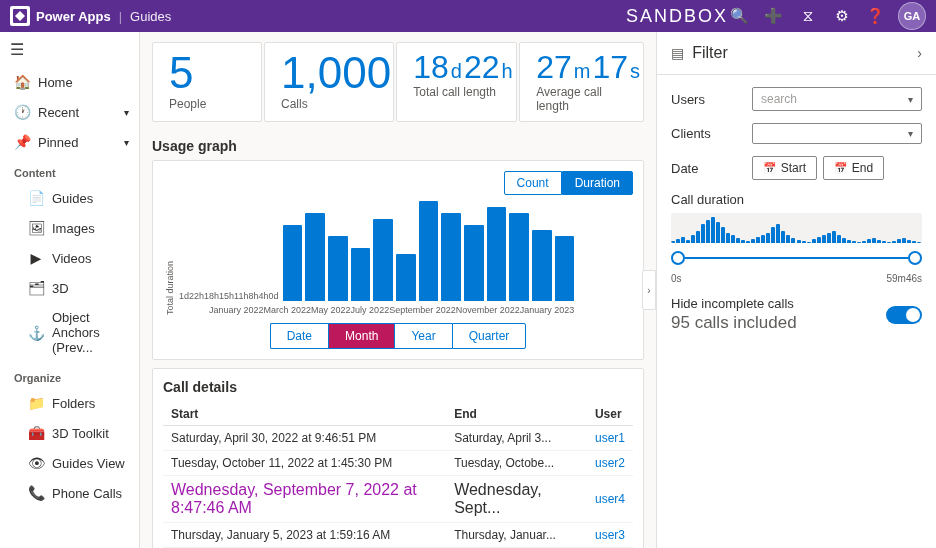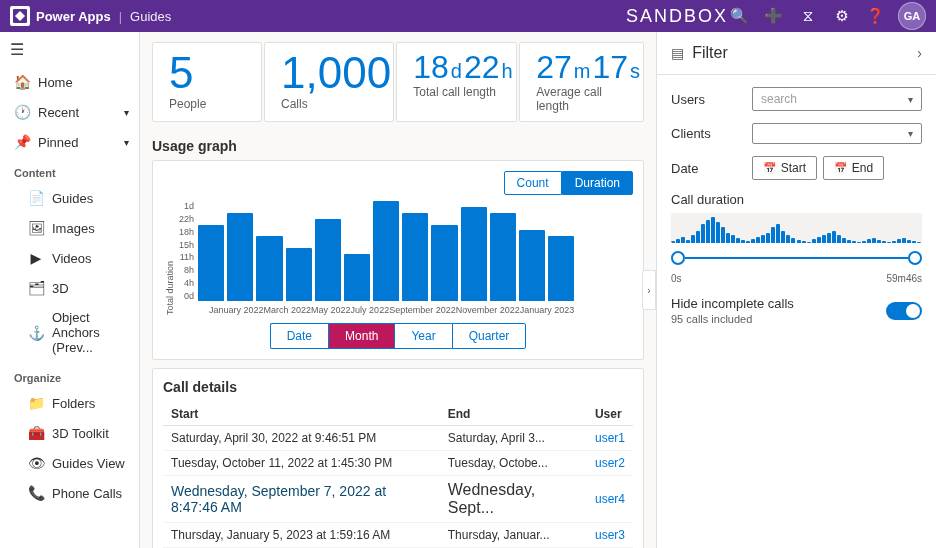--- a/index.html
+++ b/index.html
@@ -50,21 +50,21 @@
     .graph-container { background: white; border: 1px solid #e0e0e0; border-radius: 2px; padding: 10px; }
     .graph-header { display: flex; justify-content: flex-end; margin-bottom: 6px; }
     .btn-group { display: flex; gap: 0; }
     .btn-toggle { padding: 4px 12px; font-size: 12px; border: 1px solid #0078d4; cursor: pointer; background: white; color: #0078d4; }
     .btn-toggle.active { background: #0078d4; color: white; }
     .btn-toggle:first-child { border-radius: 2px 0 0 2px; }
     .btn-toggle:last-child { border-radius: 0 2px 2px 0; }
 
     
     .chart-area { display: flex; gap: 0; align-items: flex-end; }
-    .chart-y-axis { display: flex; flex-direction: column; justify-content: space-between; align-items: flex-end; padding-right: 4px; font-size: 9px; color: #605e5c; height: 100px; }
+    .chart-y-axis { display: flex; flex-direction: row; justify-content: space-between; align-items: flex-end; padding-right: 4px; font-size: 9px; color: #605e5c; height: 100px; }
     .chart-bars { display: flex; align-items: flex-end; gap: 3px; height: 100px; flex: 1; }
     .chart-bar { background: #0078d4; flex: 1; border-radius: 1px 1px 0 0; min-width: 8px; }
     .chart-x-labels { display: flex; justify-content: space-between; margin-top: 4px; margin-left: 30px; font-size: 9px; color: #605e5c; }
 
     
     .date-btns { display: flex; gap: 0; margin-top: 8px; justify-content: center; }
     .date-btn { padding: 5px 16px; font-size: 12px; border: 1px solid #0078d4; cursor: pointer; background: white; color: #0078d4; }
     .date-btn.active { background: #be185d; color: white; }
     .date-btn:first-child { border-radius: 2px 0 0 2px; }
     .date-btn:last-child { border-radius: 0 2px 2px 0; }
@@ -305,21 +305,21 @@
       <td style="font-size:12px;color:#323130;">Saturday, April 30, 2022 at 9:46:51 PM</td>
       <td style="font-size:12px;color:#323130;">Saturday, April 3...</td>
       <td style="font-size:12px;color:#0078d4;">user1</td>
     </tr>
               <tr>
       <td style="font-size:12px;color:#323130;">Tuesday, October 11, 2022 at 1:45:30 PM</td>
       <td style="font-size:12px;color:#323130;">Tuesday, Octobe...</td>
       <td style="font-size:12px;color:#0078d4;">user2</td>
     </tr>
               <tr>
-      <td style="font-size:14px;color:#0c4a6e;">Wednesday, September 7, 2022 at 8:47:46 AM</td>
+      <td style="font-size:16px;color:#a21caf;">Wednesday, September 7, 2022 at 8:47:46 AM</td>
       <td style="font-size:16px;color:#323130;">Wednesday, Sept...</td>
       <td style="font-size:12px;color:#0078d4;">user4</td>
     </tr>
               <tr>
       <td style="font-size:12px;color:#323130;">Thursday, January 5, 2023 at 1:59:16 AM</td>
       <td style="font-size:12px;color:#323130;">Thursday, Januar...</td>
       <td style="font-size:12px;color:#0078d4;">user3</td>
     </tr>
               <tr>
       <td style="font-size:12px;color:#323130;">Tuesday, July 18, 2023 at 8:39:07 AM</td>
@@ -432,21 +432,21 @@
           </div>
           <div class="range-labels">
             <span>0s</span>
             <span>59m46s</span>
           </div>
         </div>
 
         <div class="hide-incomplete">
           <div class="hide-incomplete-text">
             <span style="font-size:13px;color:#323130;">Hide incomplete calls</span>
-            <span style="font-size:11px;color:#605e5c;">95 calls included</span>
+            <span style="font-size:17px;color:#605e5c;">95 calls included</span>
           </div>
           <div class="toggle-switch">
             <div class="toggle-knob"></div>
           </div>
         </div>
       </div>
     </div>
     <div class="panel-collapse" style="position:absolute;top:50%;left:-14px;transform:translateY(-50%);background:white;border:1px solid #e0e0e0;width:14px;height:40px;display:flex;align-items:center;justify-content:center;cursor:pointer;border-radius:2px 0 0 2px;font-size:10px;color:#605e5c;">›</div>
   </div>
 

